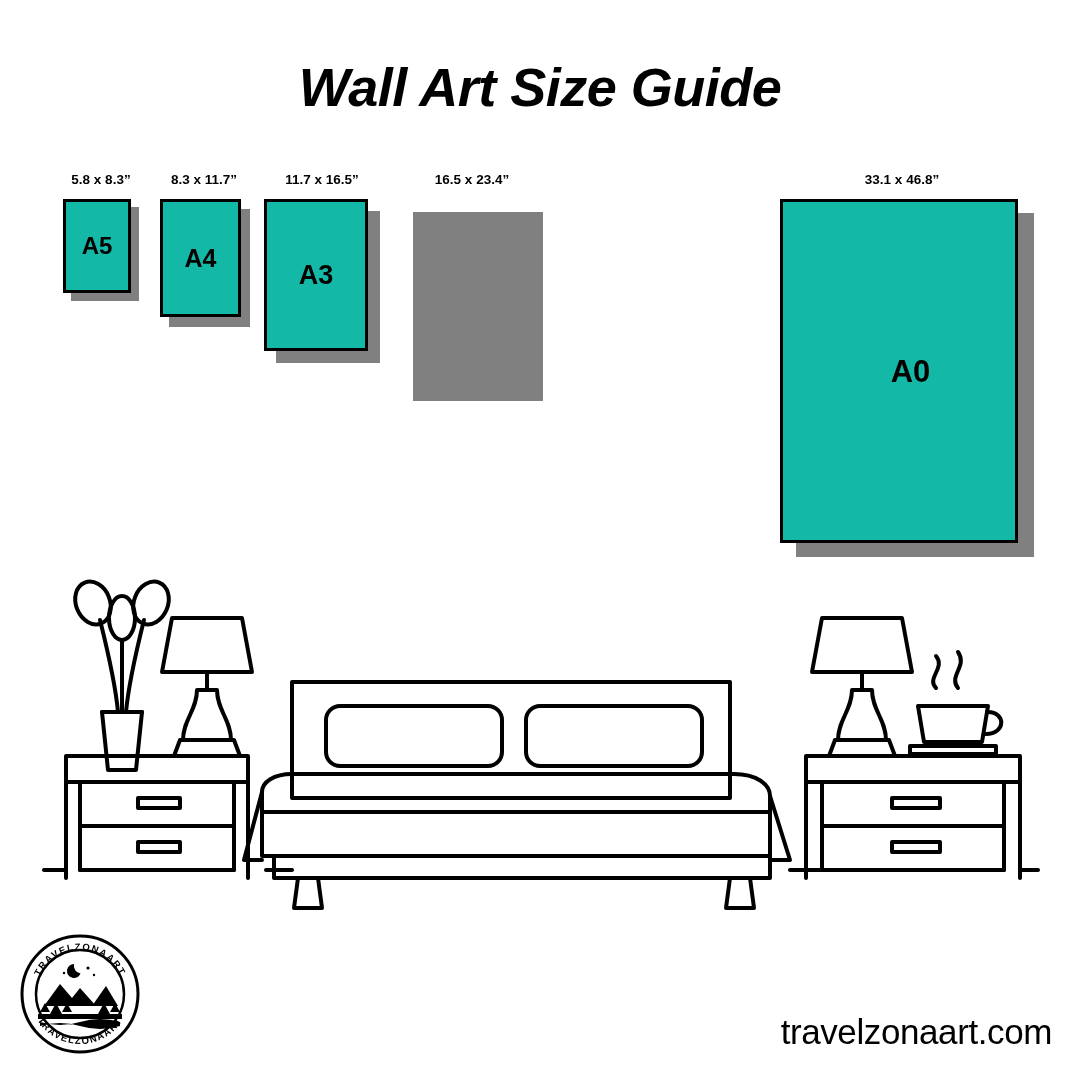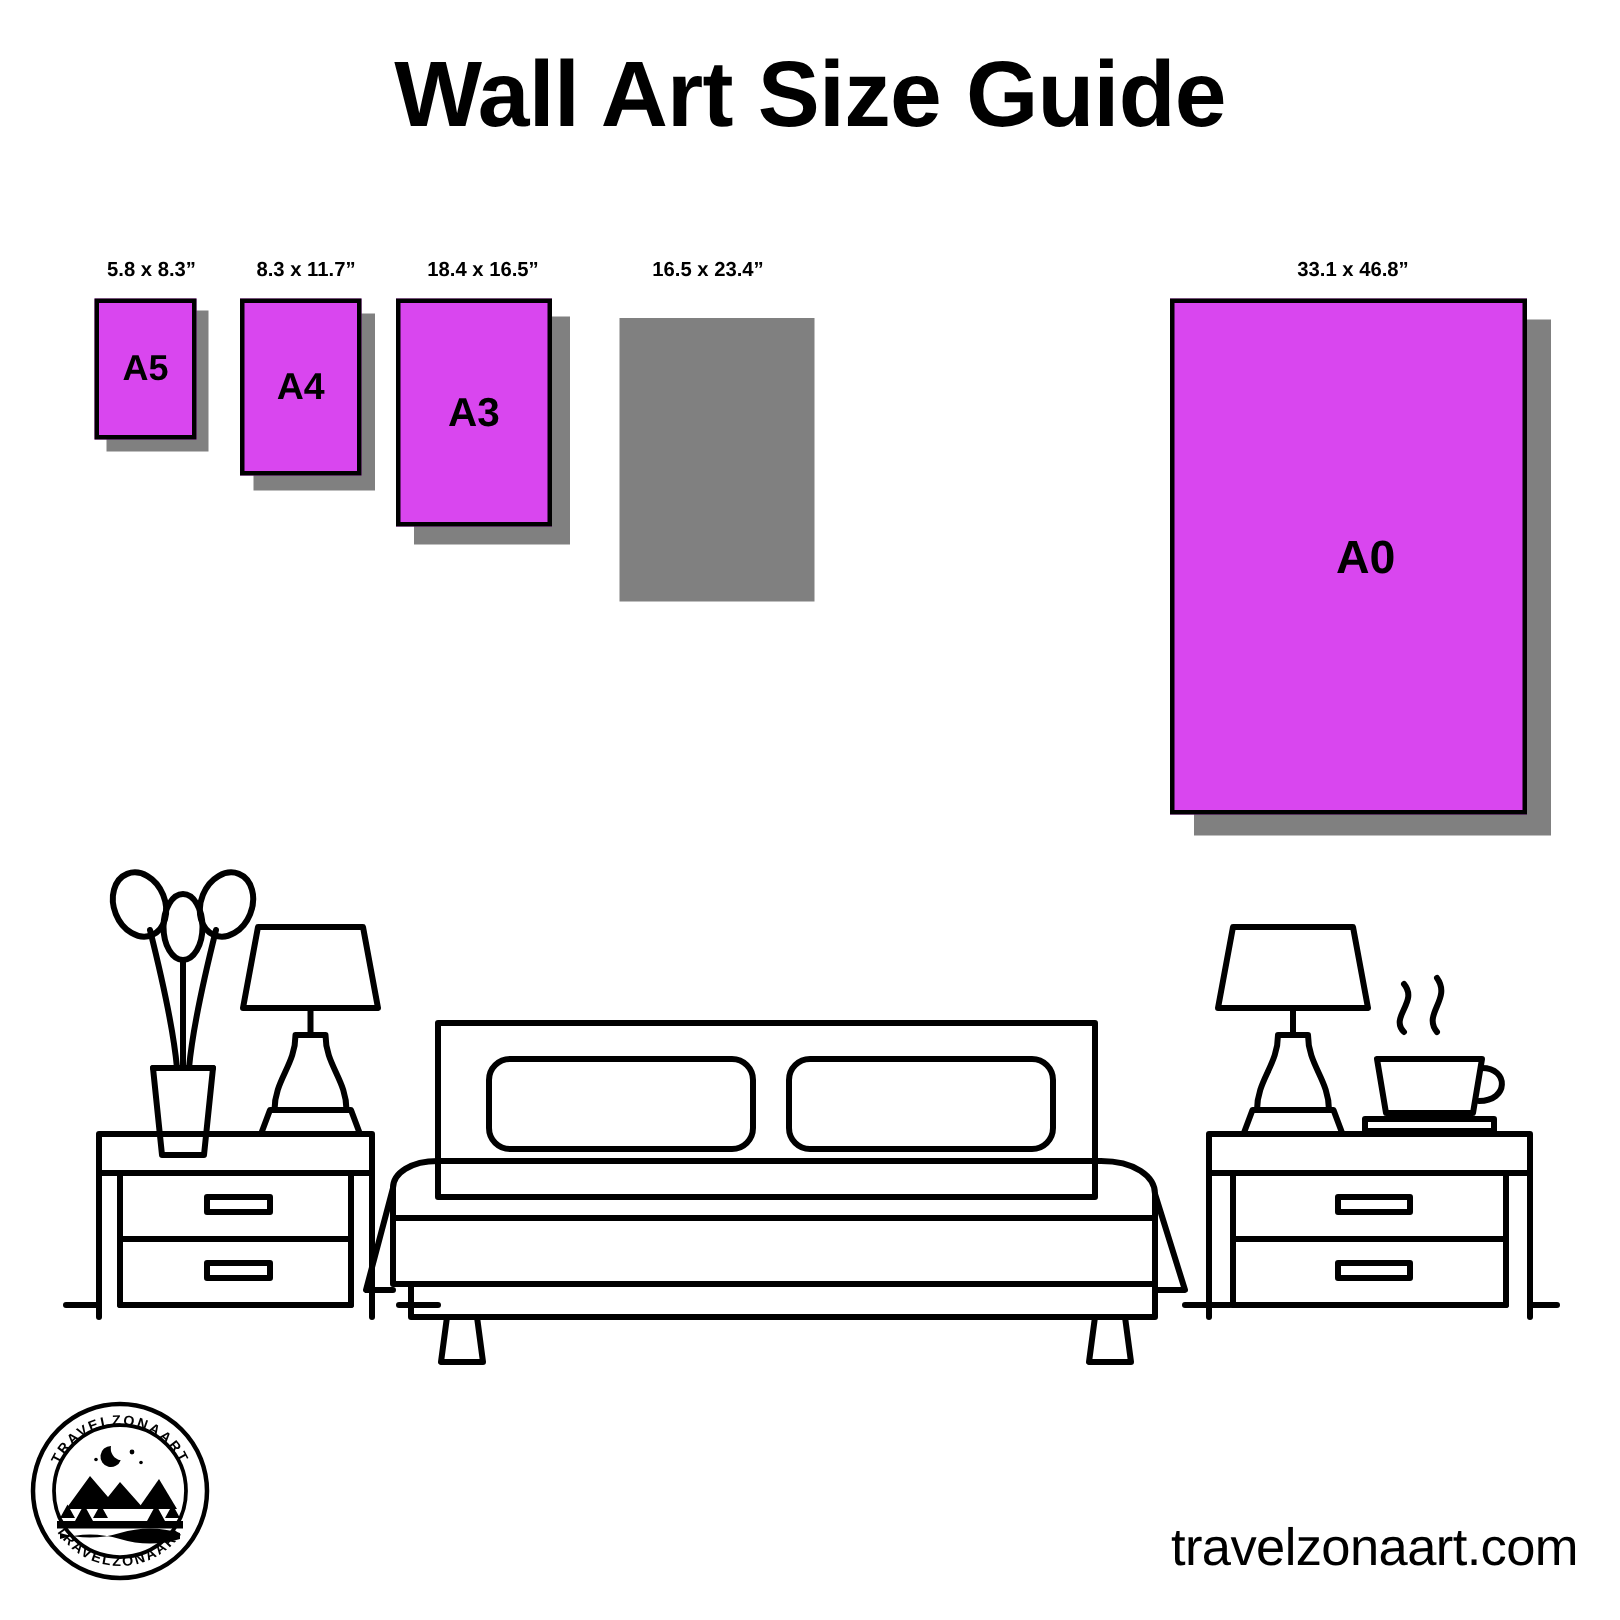--- a/index.html
+++ b/index.html
@@ -13,28 +13,29 @@
     height: 1080px;
     position: relative;
     font-family: "Liberation Sans", sans-serif;
     color: #000000;
     overflow: hidden;
   }
 
   
   #page-title {
     position: absolute;
-    top: 30px;
+    top: 58px;
     left: 0;
     width: 1080px;
     text-align: center;
-    font-size: 62px;
+    font-size: 54px;
     font-weight: bold;
     letter-spacing: -0.5px;
     line-height: 1.1;
+    font-style: italic;
   }
 
   
   #frames {
     position: absolute;
     left: 0;
     top: 0;
     width: 1080px;
     height: 600px;
   }
@@ -49,21 +50,21 @@
     font-size: 13.5px;
     font-weight: bold;
     white-space: nowrap;
   }
   .frame-shadow {
     position: absolute;
     background: #808080;
   }
   .frame-box {
     position: absolute;
-    background: #d946ef;
+    background: #14b8a6;
     border: 3px solid #000000;
     display: flex;
     align-items: center;
     justify-content: center;
   }
   .frame-label {
     font-size: 26px;
     font-weight: bold;
     line-height: 1;
   }
@@ -113,21 +114,21 @@
 
   <div class="frame-group" style="left:152px; top:172px; width:104px; height:160px;">
     <div class="frame-dim" style="top:0;">8.3 x 11.7”</div>
     <div class="frame-shadow" style="left:17px; top:37px; width:81px; height:118px;"></div>
     <div class="frame-box" style="left:8px; top:27px; width:81px; height:118px;justify-content:center;">
       <span class="frame-label" style="font-size:25px;">A4</span>
     </div>
   </div>
 
   <div class="frame-group" style="left:258px; top:172px; width:128px; height:210px;">
-    <div class="frame-dim" style="top:0;">18.4 x 16.5”</div>
+    <div class="frame-dim" style="top:0;">11.7 x 16.5”</div>
     <div class="frame-shadow" style="left:18px; top:39px; width:104px; height:152px;"></div>
     <div class="frame-box" style="left:6px; top:27px; width:104px; height:152px;">
       <span class="frame-label" style="font-size:27px;">A3</span>
     </div>
   </div>
 
   <div class="frame-group" style="left:392px; top:172px; width:160px; height:260px;">
     <div class="frame-dim" style="top:0;">16.5 x 23.4”</div>
     <div class="frame-shadow" style="left:21px; top:40px; width:130px; height:189px;"></div>
   </div>

